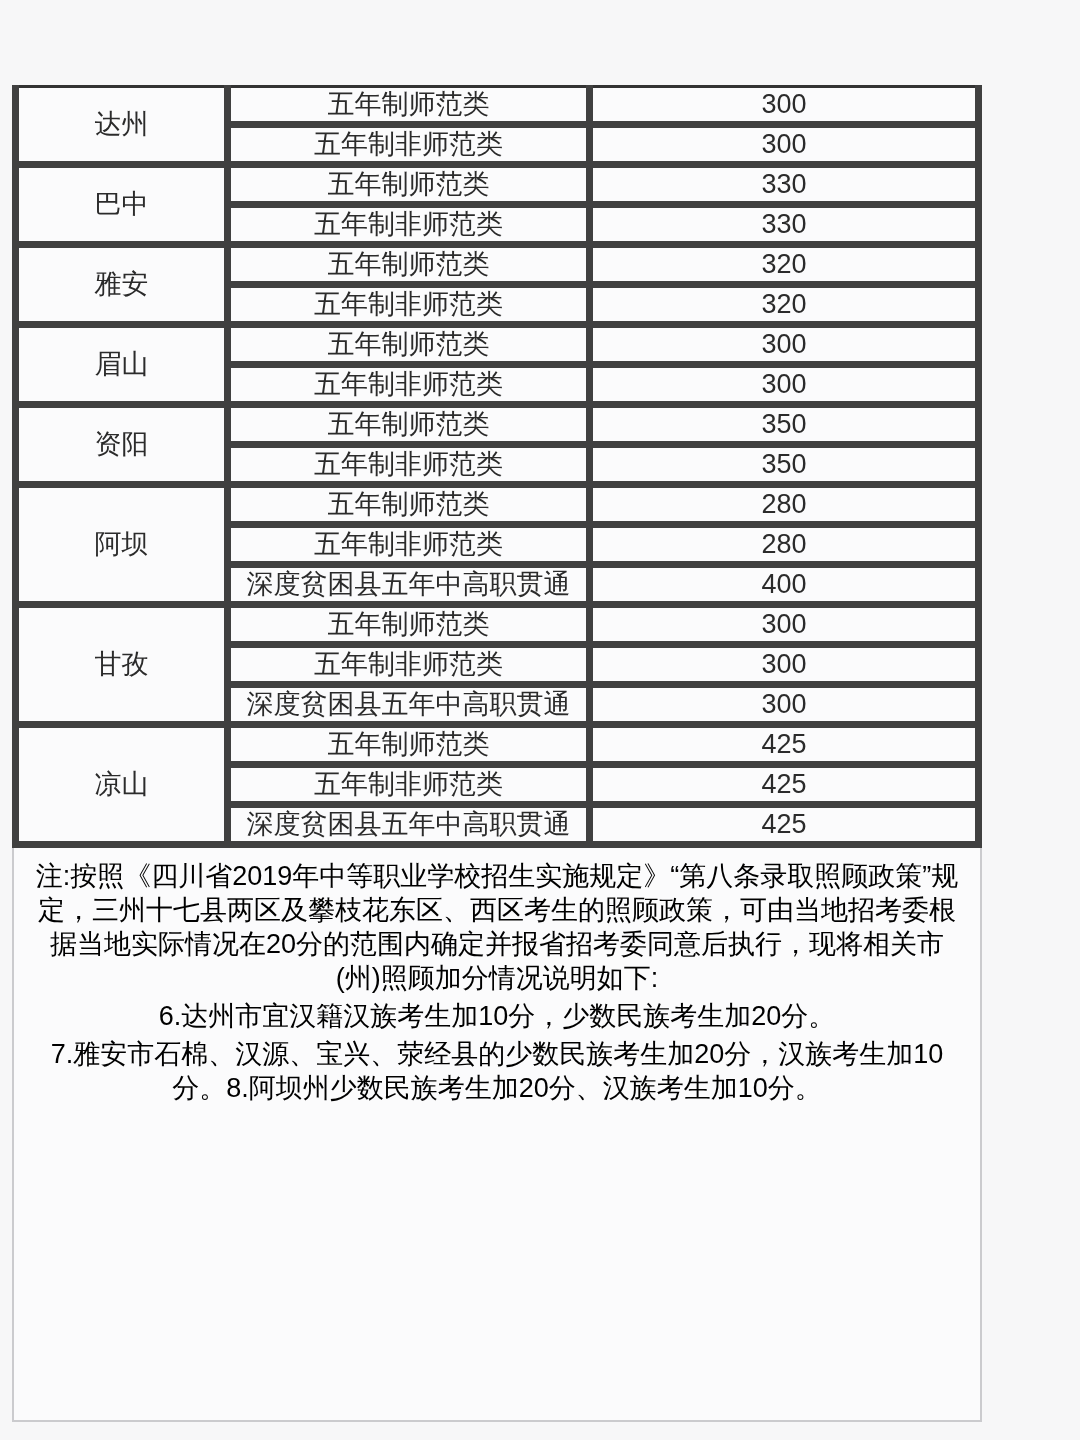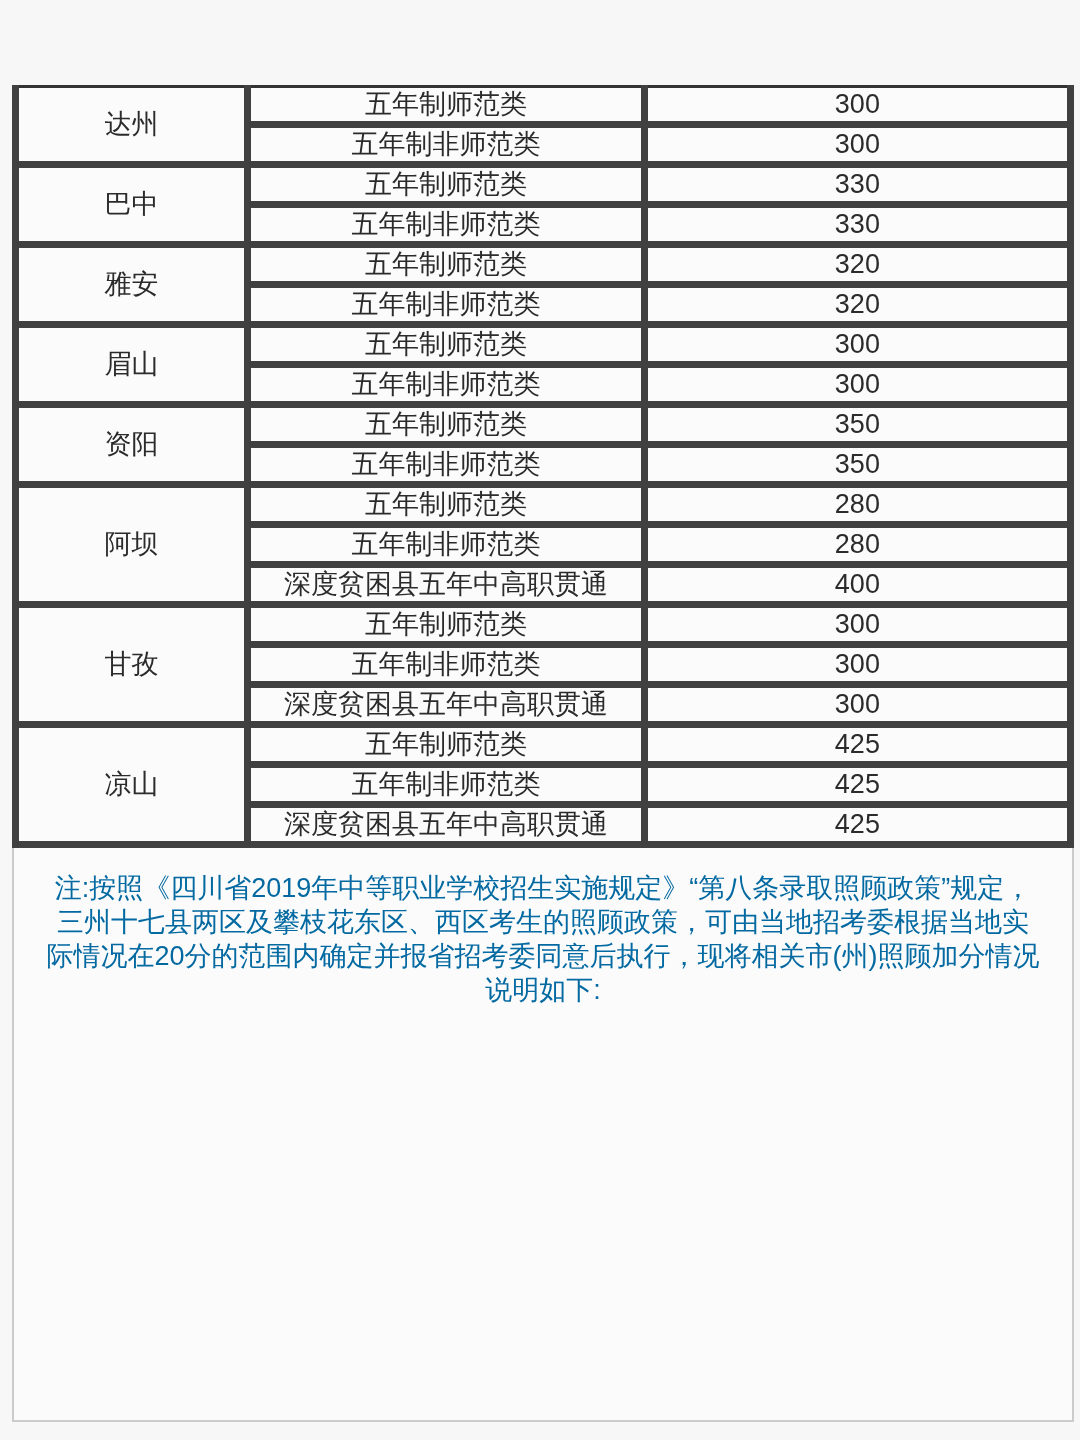--- a/index.html
+++ b/index.html
@@ -12,21 +12,21 @@
     position: relative;
     background: #f7f7f8;
     font-family: "Liberation Sans", "DejaVu Sans", sans-serif;
     color: #2b2b2b;
     overflow: hidden;
   }
   .sheet {
     position: absolute;
     left: 12px;
     top: 85px;
-    width: 1062px;
+    width: 970px;
     border-radius: 21px;
   }
   table.score-table {
     width: 100%;
     border-collapse: collapse;
     table-layout: fixed;
     border: 3px solid #333333;
     background: #fbfbfc;
   }
   table.score-table col.c-city    { width: 22%; }
@@ -50,24 +50,24 @@
   .notes {
     box-sizing: border-box;
     height: 574px;
     border: 2px solid #cbcbce;
     border-top: none;
     background: #fbfbfc;
     padding: 7px 14px 0 14px;
     text-align: center;
   }
   .notes p {
-    margin: 16px;
+    margin: 4px;
     font-size: 27px;
     line-height: 34px;
-    color: #0369a1;
+    color: #000000;
     text-align: center;
   }
 </style>
 </head>
 <body>
 
 <div class="sheet">
 
   <table class="score-table">
     <colgroup>
@@ -158,15 +158,17 @@
         </tr>
         <tr>
           <td>深度贫困县五年中高职贯通</td>
           <td>425</td>
         </tr>
       </tbody>
   </table>
 
   <div class="notes">
     <p>注:按照《四川省2019年中等职业学校招生实施规定》“第八条录取照顾政策”规定，三州十七县两区及攀枝花东区、西区考生的照顾政策，可由当地招考委根据当地实际情况在20分的范围内确定并报省招考委同意后执行，现将相关市(州)照顾加分情况说明如下:</p>
+    <p>6.达州市宜汉籍汉族考生加10分，少数民族考生加20分。</p>
+    <p>7.雅安市石棉、汉源、宝兴、荥经县的少数民族考生加20分，汉族考生加10分。8.阿坝州少数民族考生加20分、汉族考生加10分。</p>
   </div>
 
 </div>
 
 </body></html>

